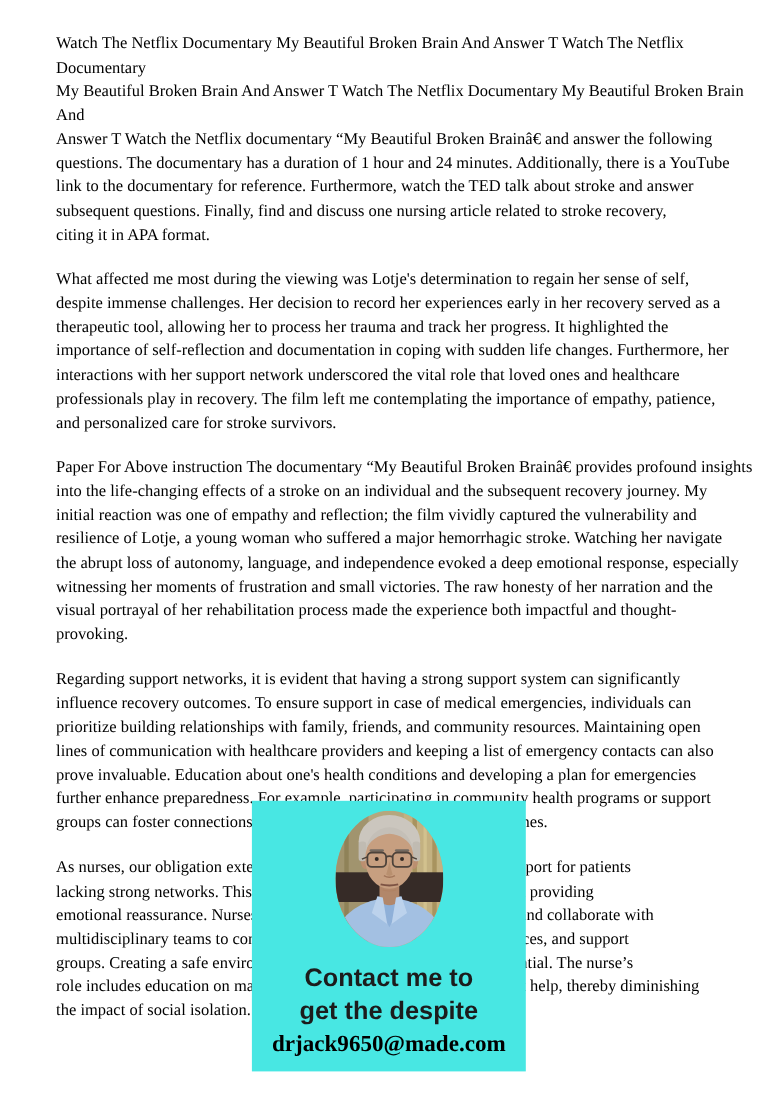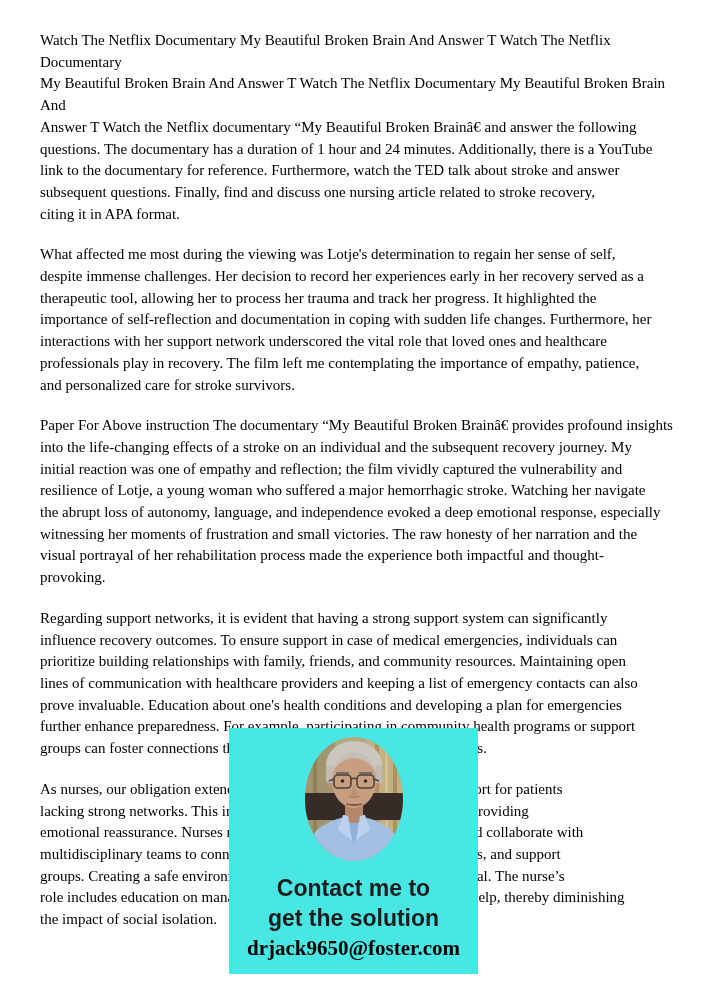--- a/index.html
+++ b/index.html
@@ -9,21 +9,21 @@
   }
   body {
     width: 708px;
     height: 1000px;
     position: relative;
     overflow: hidden;
     font-family: "Liberation Serif", serif;
   }
   .doc {
     position: absolute;
-    left: 40px;
+    left: 51px;
     top: 30px;
     width: 636px;
     font-size: 15px;
     line-height: 21.7px;
     color: #000000;
     text-align: left;
   }
   .doc p {
     margin: 0 0 19px 0;
     white-space: pre-line;
@@ -146,15 +146,15 @@
         <circle cx="37.5" cy="44" r="1.8" fill="#332a24"></circle>
         <circle cx="60.5" cy="44" r="1.8" fill="#332a24"></circle>
         <path d="M49,46 Q47.5,54 46,58 Q49,60.5 52,58 Q50.5,54 49,46" fill="#b9906f"></path>
         <path d="M44,59 Q49,62 54,59" fill="none" stroke="#a2765a" stroke-width="1.2"></path>
         <path d="M41,67 Q49,69 57,67" fill="none" stroke="#7d5343" stroke-width="1.8"></path>
         <path d="M43,72 Q49,74 55,72" fill="none" stroke="#b08263" stroke-width="1"></path>
       </g>
     </svg>
   </div>
   <div class="overlay-headline">Contact me to</div>
-  <div class="overlay-headline" style="margin-top:0;">get the solution</div>
-  <div class="overlay-email">drjack9650@foster.com</div>
+  <div class="overlay-headline" style="margin-top:0;">get the despite</div>
+  <div class="overlay-email">drjack9650@made.com</div>
 </div>
 
 </body></html>

